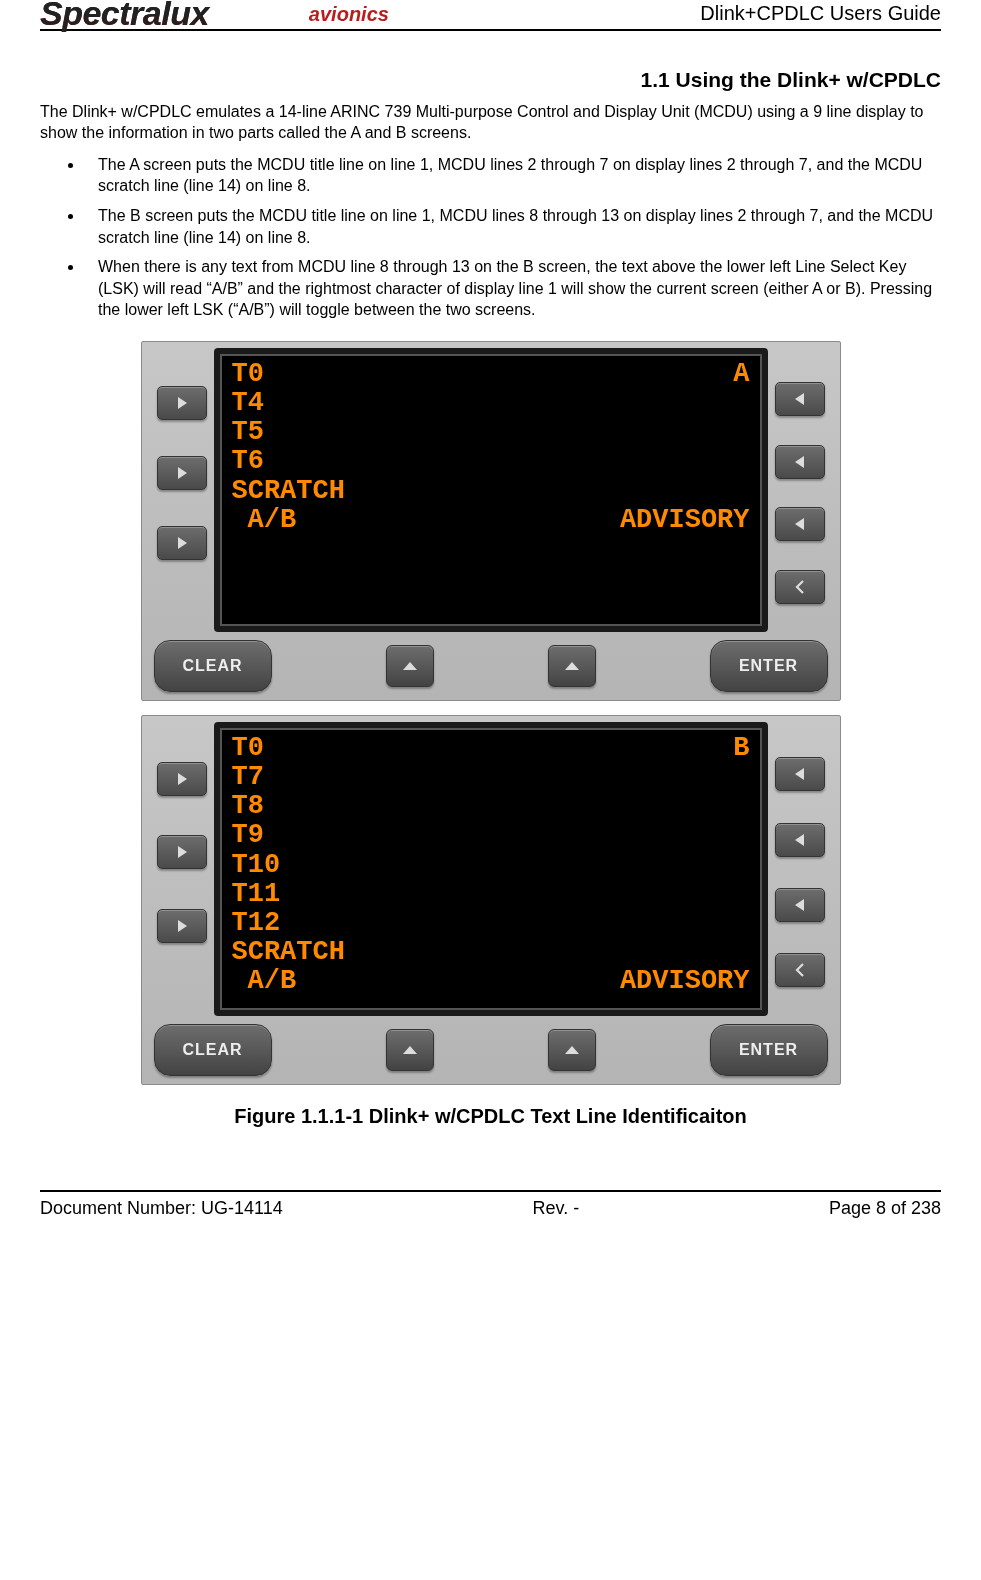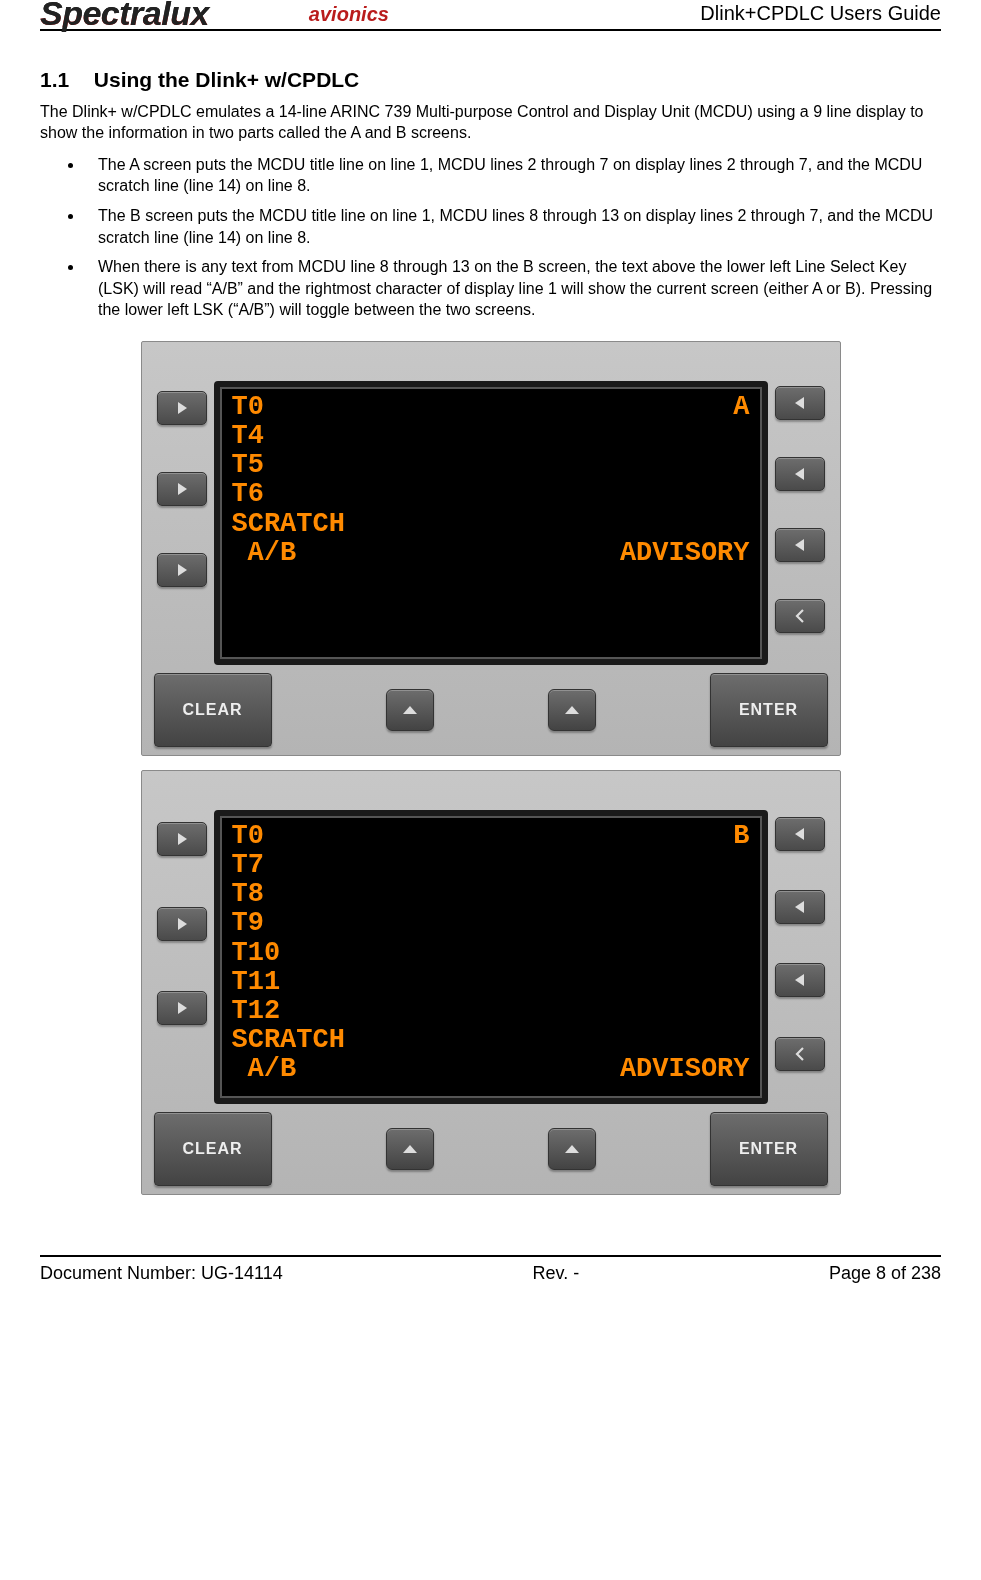--- a/index.html
+++ b/index.html
@@ -49,20 +49,21 @@
     margin-left: 100px;
     line-height: 1;
   }
   .doc-title {
     font-size: 20px;
   }
   h2.section {
     font-size: 21px;
     font-weight: bold;
     margin: 0 0 6px 0;
+    text-align: right;
   }
   h2.section .num { display:inline-block; width:48px; }
   p.body {
     margin: 0 0 10px 0;
   }
   ul.bullets {
     margin: 4px 0 20px 0;
     padding-left: 44px;
   }
   ul.bullets li {
@@ -120,50 +121,49 @@
     border: 6px solid #1a1a1a;
     border-radius: 4px;
     box-shadow: inset 0 0 0 2px #555, inset 0 0 12px rgba(0,0,0,.9);
     padding: 6px 12px 14px 12px;
     font-family: "Courier New", monospace;
     font-size: 27px;
     line-height: 1.08;
     color: #ff8a00;
     font-weight: 600;
     min-height: 252px;
-    margin-top: 33px;
   }
   .screen .line { display:flex; justify-content:space-between; white-space:pre; }
   .screen .line .l { }
   .screen .line .r { }
   .screen .indent { padding-left: 16px; }
   .screen .mid { display:flex;justify-content:space-between; }
   .screen .mid .c1 { width: 150px; }
   .bottom-row {
     display:flex;
     justify-content:space-between;
     align-items:center;
     padding: 0 4px;
   }
   .wide-btn {
     height: 40px;
     min-width: 84px;
-    border-radius: 4px;
+    border-radius: 16px;
     background: linear-gradient(#6d6d6d,#434343);
     border: 1px solid #333;
     box-shadow: inset 0 1px 0 rgba(255,255,255,.25), 0 2px 2px rgba(0,0,0,.3);
     color: #eee;
     font-family: Arial, sans-serif;
     font-weight: 600;
     font-size: 16px;
     letter-spacing: 1px;
     display:flex;
     align-items:center;
     justify-content:center;
-    padding: 16px 16px;
+    padding: 5px 16px;
   }
   .sq-btn {
     width: 46px;
     height: 40px;
     border-radius: 6px;
     background: linear-gradient(#6d6d6d,#434343);
     border: 1px solid #333;
     box-shadow: inset 0 1px 0 rgba(255,255,255,.25), 0 2px 2px rgba(0,0,0,.3);
     display:flex; align-items:center; justify-content:center;
   }
@@ -357,20 +357,21 @@
           <svg width="18" height="12" viewBox="0 0 18 12">
               <polygon points="9,2 2,10 16,10" fill="#ddd"></polygon>
             </svg>
         </div>
         <div class="wide-btn">
             <span>ENTER</span>
           </div>
       </div>
     </div>
 
+    <div class="caption">Figure 1.1.1-1 Dlink+ w/CPDLC Text Line Identificaiton</div>
   </div>
 
   <div class="footer">
     <span>Document Number:  UG-14114</span>
     <span>Rev. -</span>
     <span>Page 8 of 238</span>
   </div>
 </div>
 
 </body></html>

